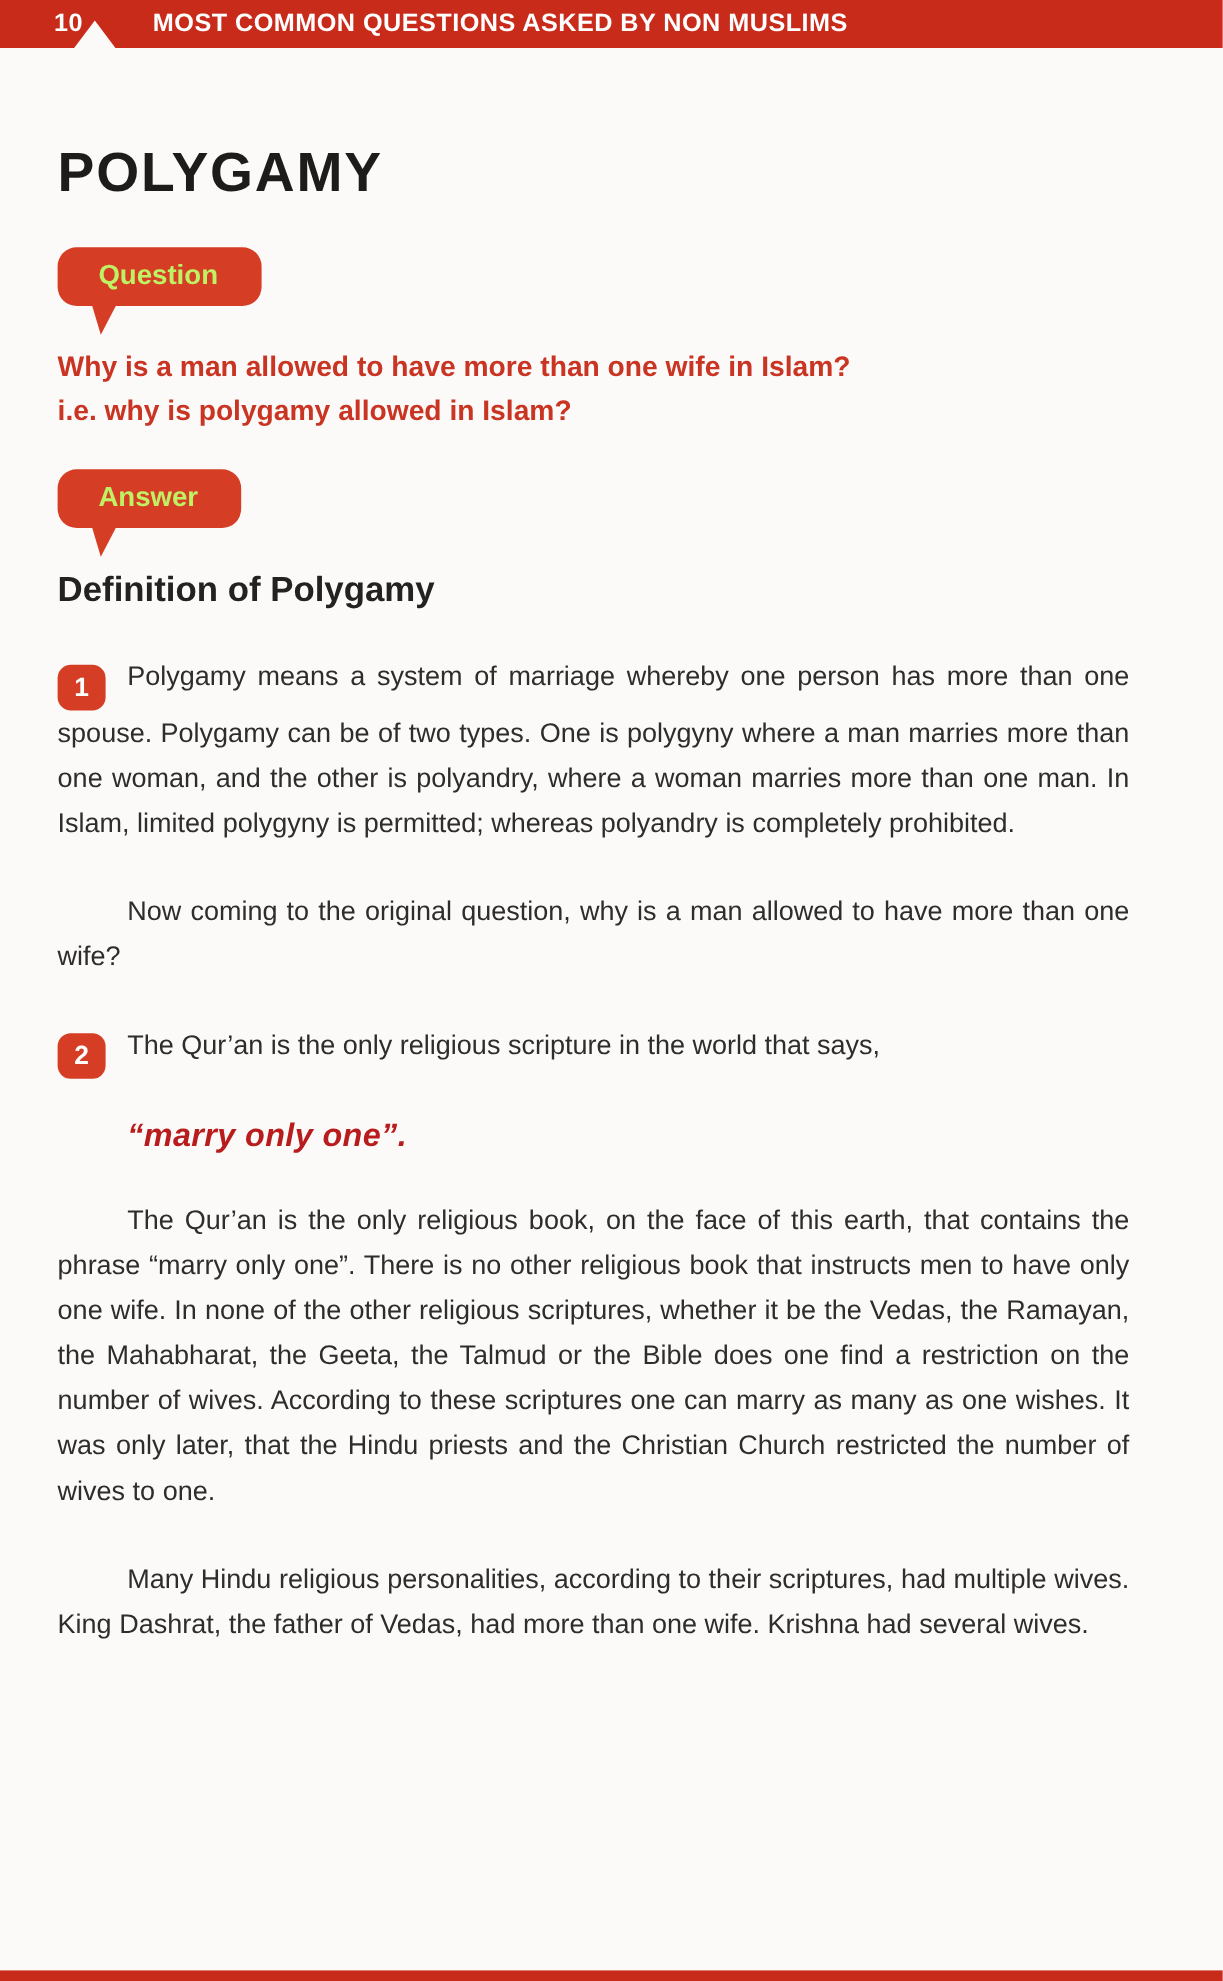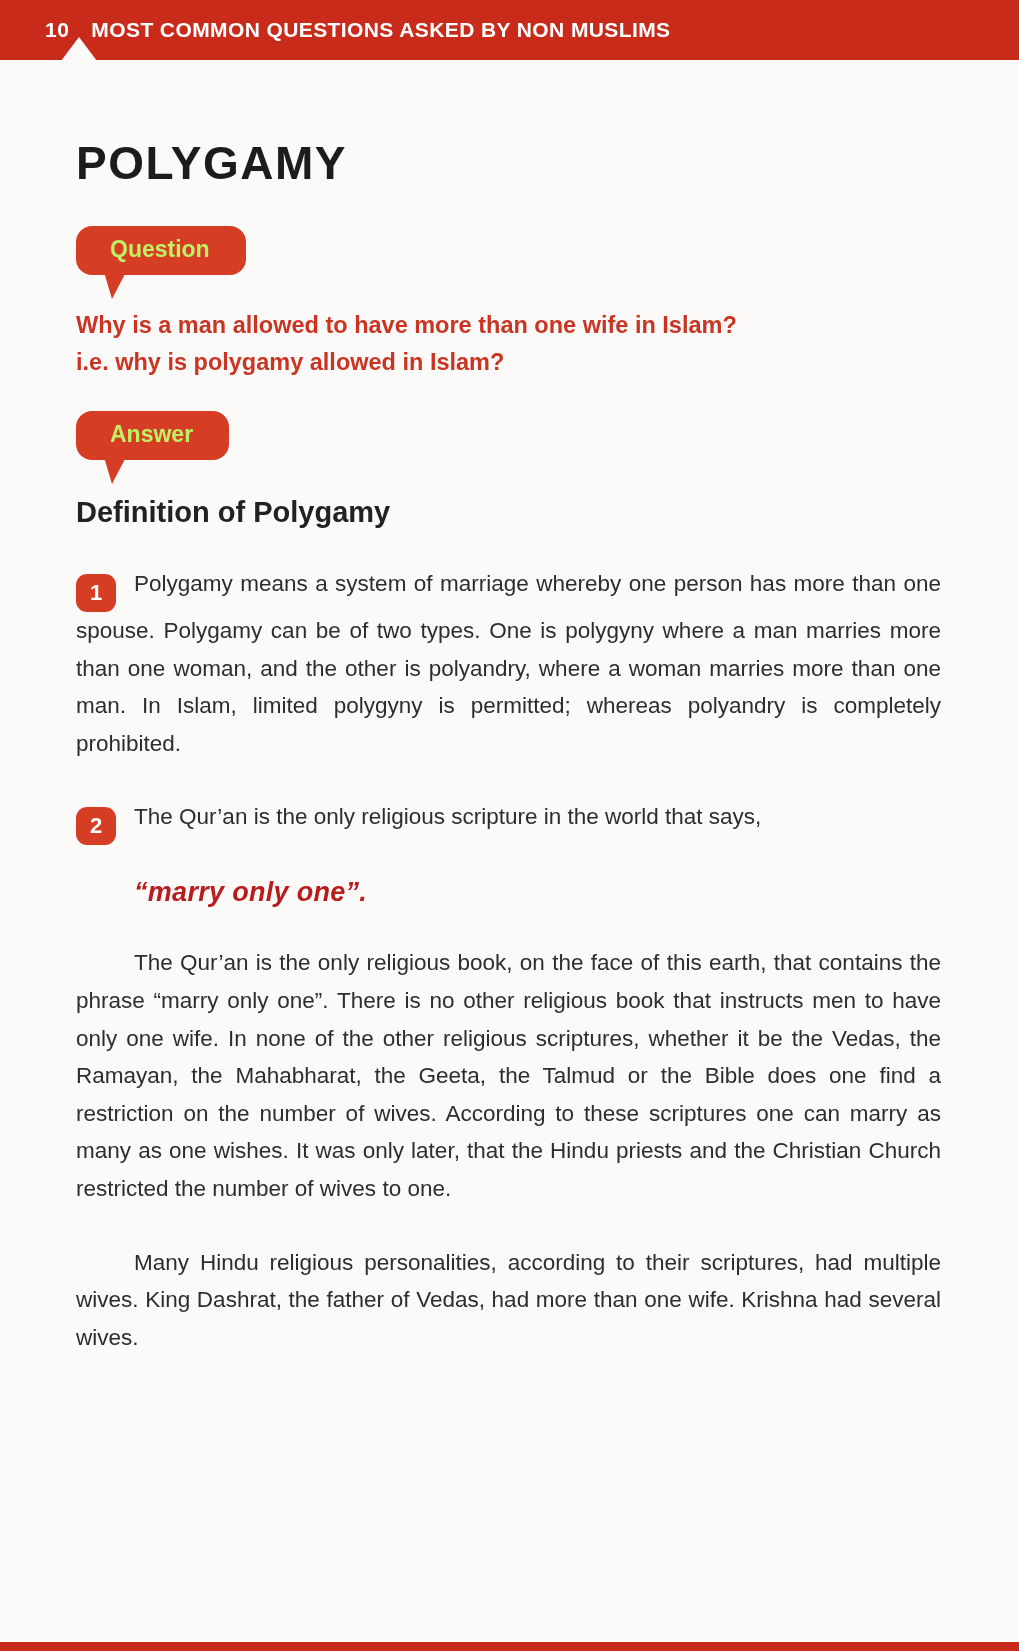--- a/index.html
+++ b/index.html
@@ -15,47 +15,47 @@
     width:1019px;height:1651px;
     background:var(--paper);
     font-family:"Liberation Sans", sans-serif;
     color:var(--ink);
     overflow:hidden;
     position:relative;
   }
   
   .header-bar{
     position:relative;
-    height:60px;
+    height:40px;
     background:var(--red-header);
     display:flex;
     align-items:center;
     color:#fff;
   }
   .header-pagenum{
     font-size:21px;font-weight:700;
     margin-left:45px;
     letter-spacing:.5px;
   }
   .header-title{
     font-size:21px;font-weight:700;
-    margin-left:22px;
+    margin-left:58px;
     letter-spacing:.4px;
   }
   .header-notch{
     position:absolute;
     left:61px;bottom:-1px;
     width:0;height:0;
     border-left:18px solid transparent;
     border-right:18px solid transparent;
     border-bottom:24px solid var(--paper);
   }
   
   .content{
-    padding:0 78px 0 76px;
+    padding:0 78px 0 48px;
   }
   .doc-title{
     margin:76px 0 0 0;
     font-size:46px;
     font-weight:700;
     letter-spacing:1.5px;
     color:#1e1c1a;
   }
   
   .bubble{
@@ -162,20 +162,21 @@
     <div class="bubble bubble-answer">
       <span>Answer</span>
       <span class="bubble-tail"></span>
     </div>
   </div>
 
   <h2 class="section-heading">Definition of Polygamy</h2>
 
   <p class="para numbered"><span class="num-badge">1</span><span>Polygamy means a system of marriage whereby one person has more than one spouse. Polygamy can be of two types. One is polygyny where a man marries more than one woman, and the other is polyandry, where a woman marries more than one man. In Islam, limited polygyny is permitted; whereas polyandry is completely prohibited.</span></p>
 
+  <p class="para indent">Now coming to the original question, why is a man allowed to have more than one wife?</p>
 
   <p class="para numbered"><span class="num-badge">2</span><span>The Qur’an is the only religious scripture in the world that says,</span></p>
 
   <div class="quote-line">“marry only one”.</div>
 
   <p class="para indent">The Qur’an is the only religious book, on the face of this earth, that contains the phrase “marry only one”. There is no other religious book that instructs men to have only one wife. In none of the other religious scriptures, whether it be the Vedas, the Ramayan, the Mahabharat, the Geeta, the Talmud or the Bible does one find a restriction on the number of wives. According to these scriptures one can marry as many as one wishes. It was only later, that the Hindu priests and the Christian Church restricted the number of wives to one.</p>
 
   <p class="para indent">Many Hindu religious personalities, according to their scriptures, had multiple wives. King Dashrat, the father of Vedas, had more than one wife. Krishna had several wives.</p>
 
 </div>

